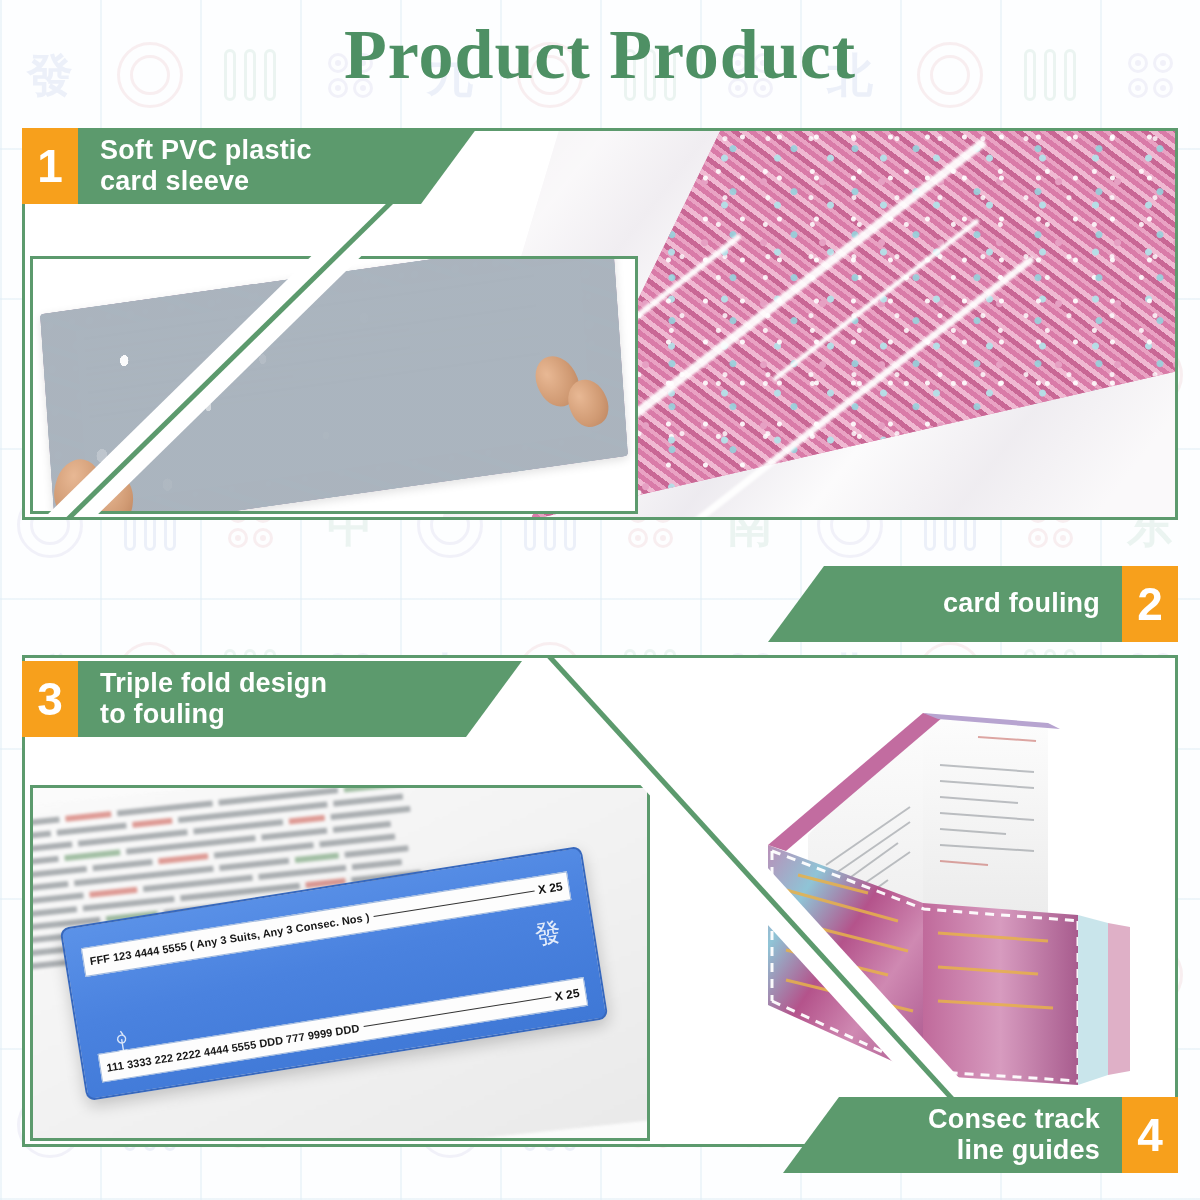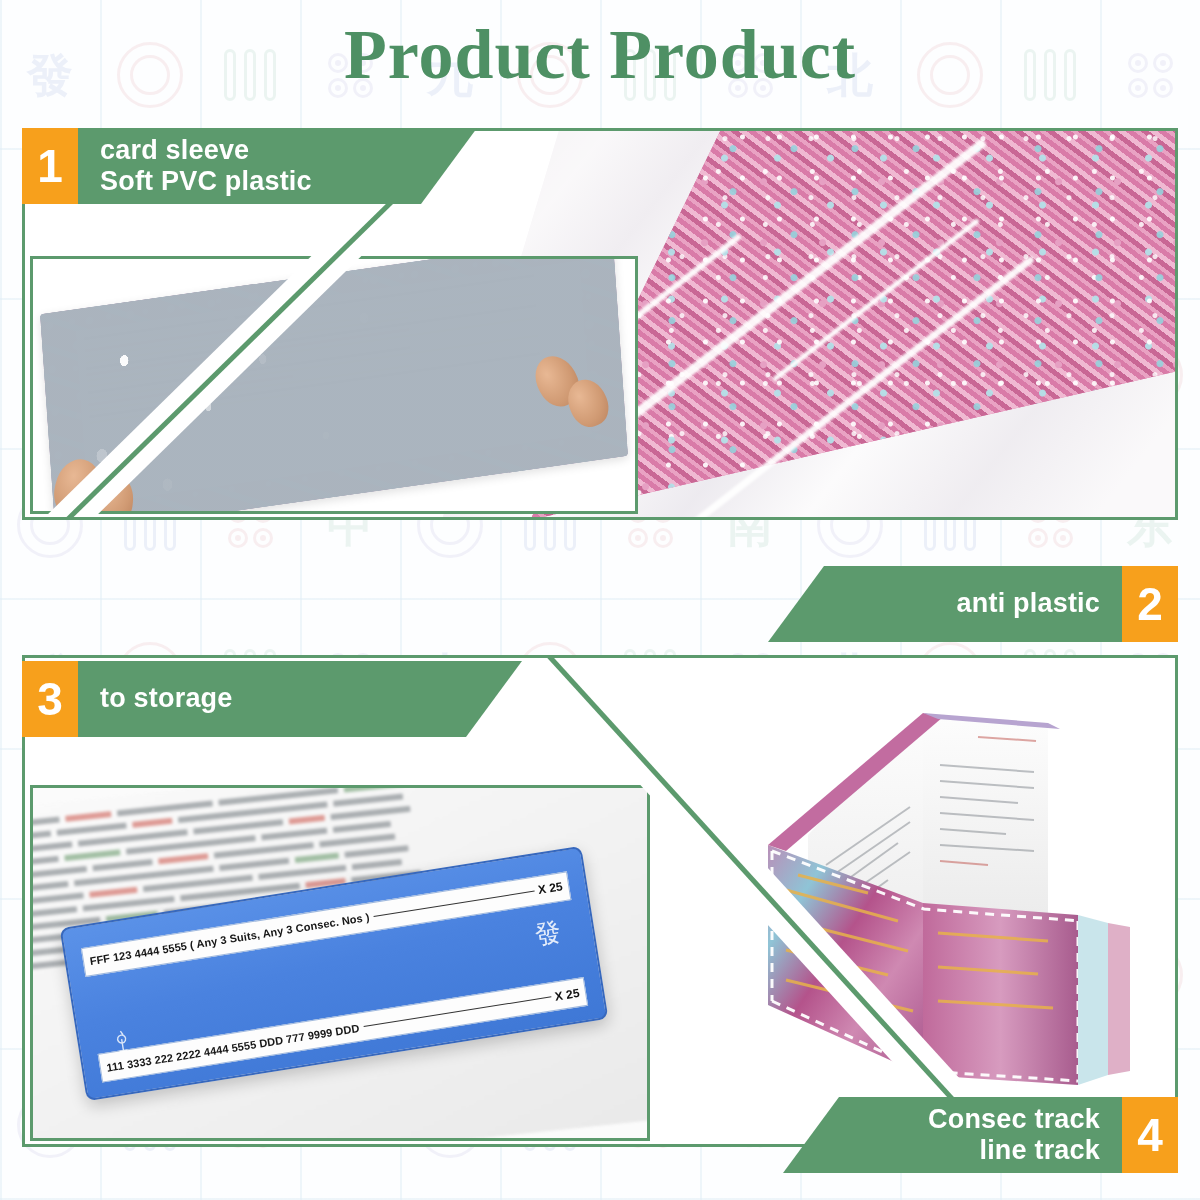--- a/index.html
+++ b/index.html
@@ -1070,47 +1070,48 @@
       </div>
 
     </div>
     <div class="panel-frame"></div>
   </div>
 
   <div class="banner left" id="banner-1">
     <div class="num">1</div>
     <div class="body">
       <div>
+        <div>Soft PVC plastic</div>
         <div>card sleeve</div>
-        <div>Soft PVC plastic</div>
       </div>
     </div>
   </div>
 
   <div class="banner right" id="banner-2">
     <div class="body">
       <div>
-        <div>anti plastic</div>
+        <div>card fouling</div>
       </div>
     </div>
     <div class="num">2</div>
   </div>
 
   <div class="banner left" id="banner-3">
     <div class="num">3</div>
     <div class="body">
       <div>
-        <div>to storage</div>
+        <div>Triple fold design</div>
+        <div>to fouling</div>
       </div>
     </div>
   </div>
 
   <div class="banner right" id="banner-4">
     <div class="body">
       <div>
         <div>Consec track</div>
-        <div>line track</div>
+        <div>line guides</div>
       </div>
     </div>
     <div class="num">4</div>
   </div>
 
 </div>
 
 </body></html>

